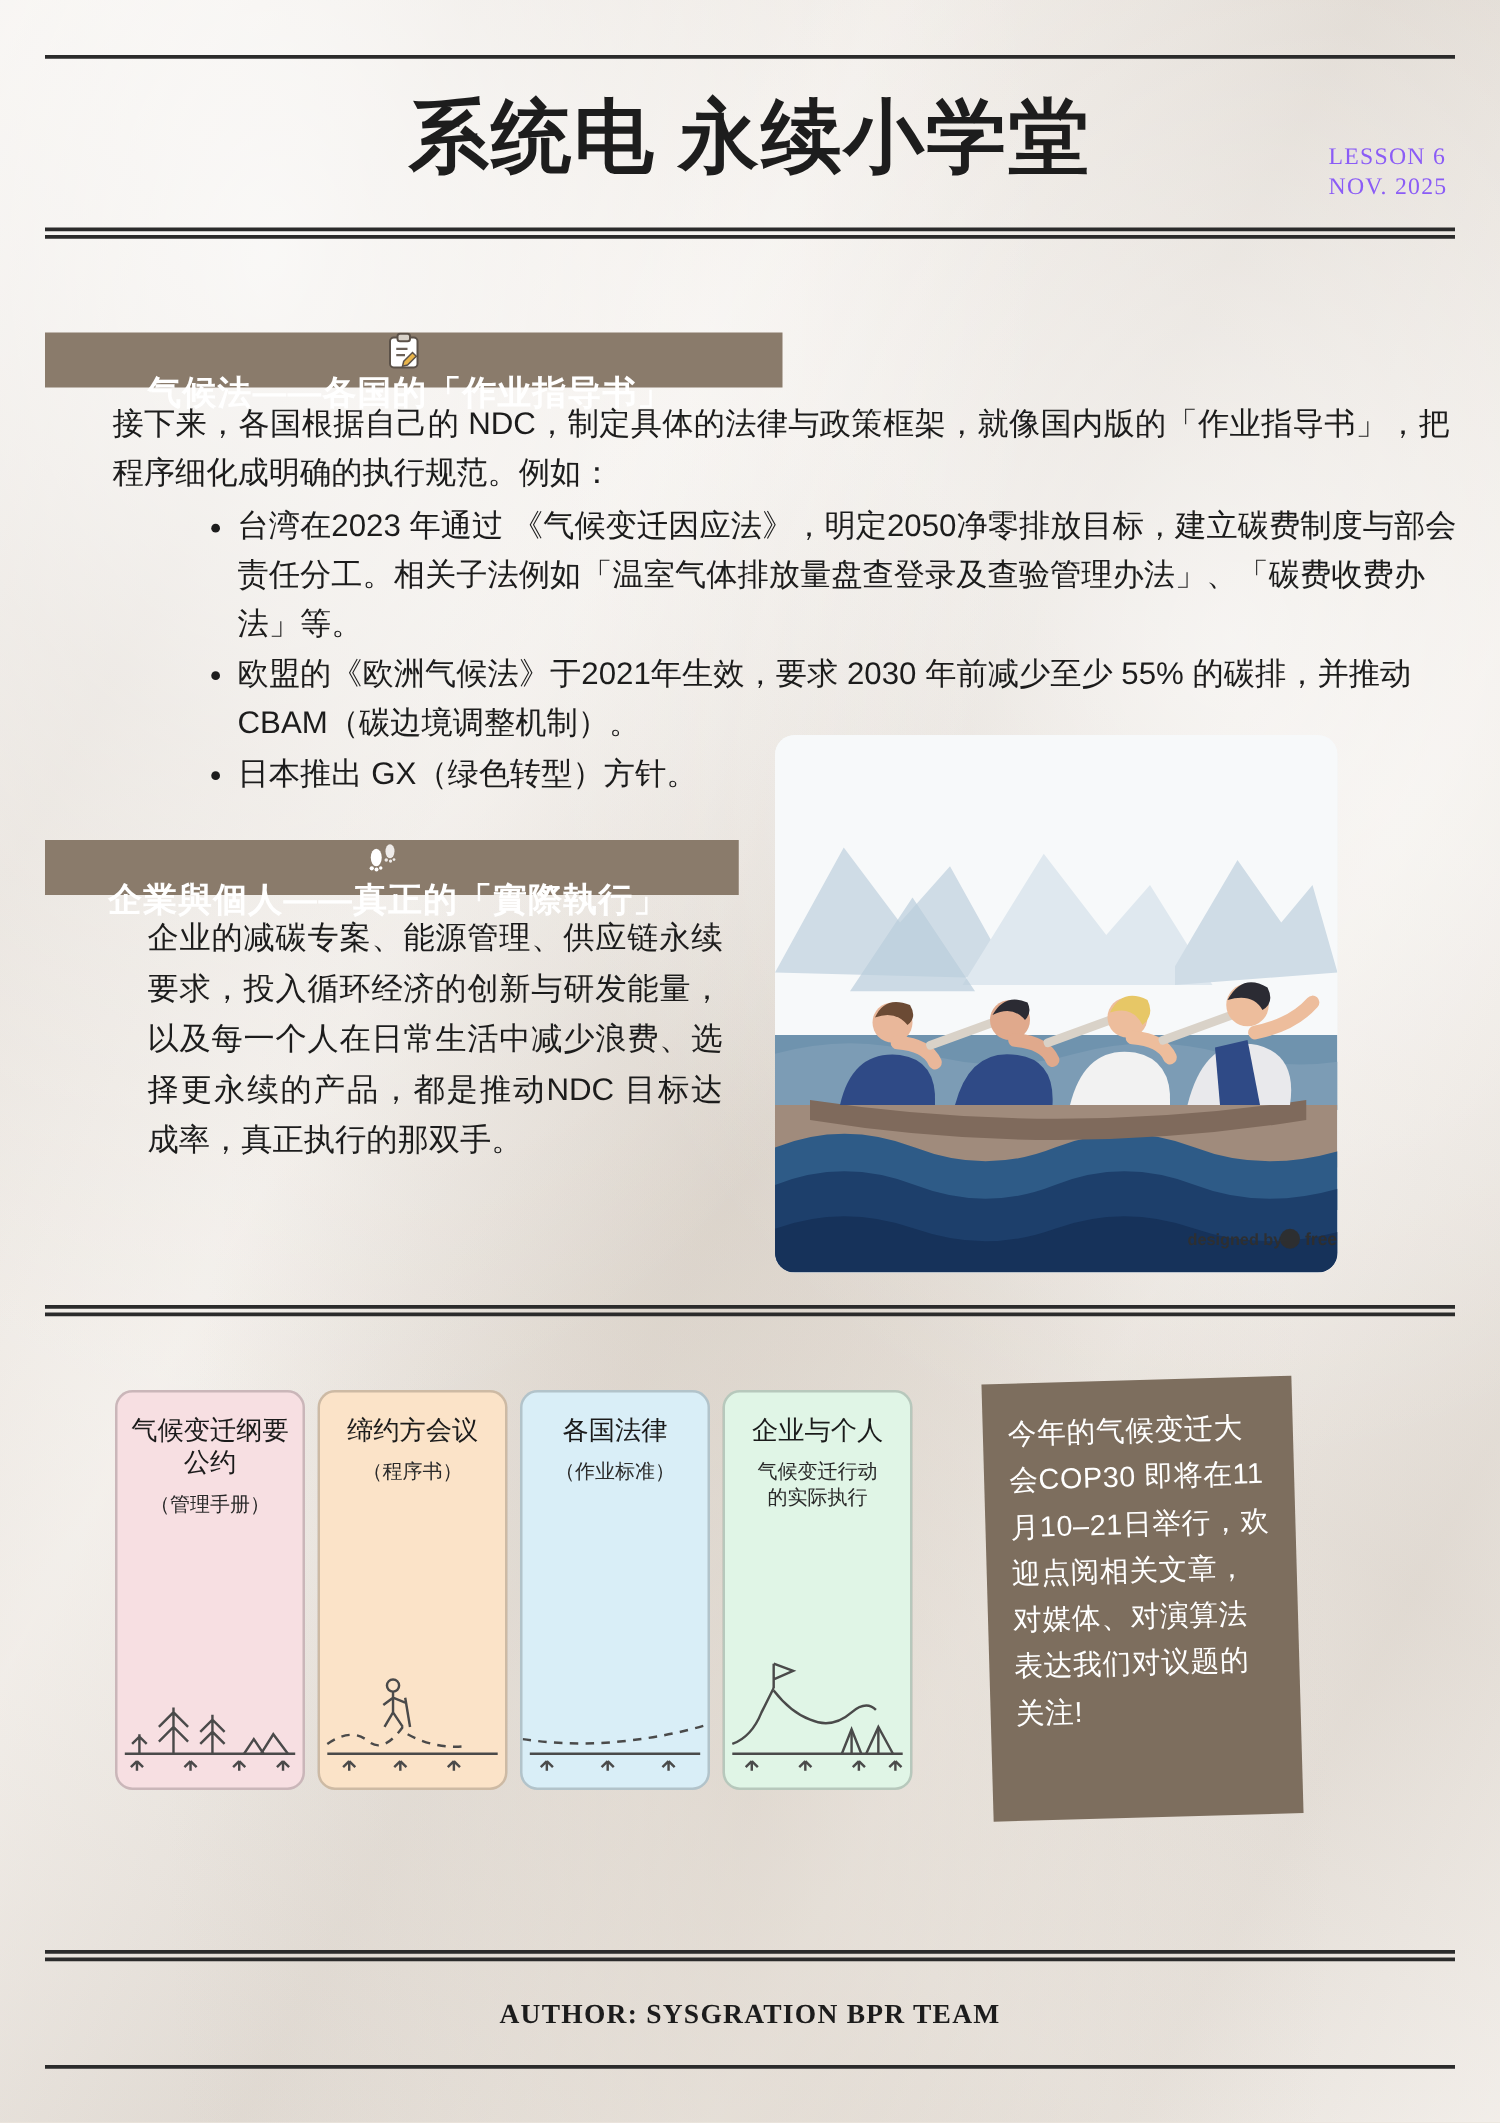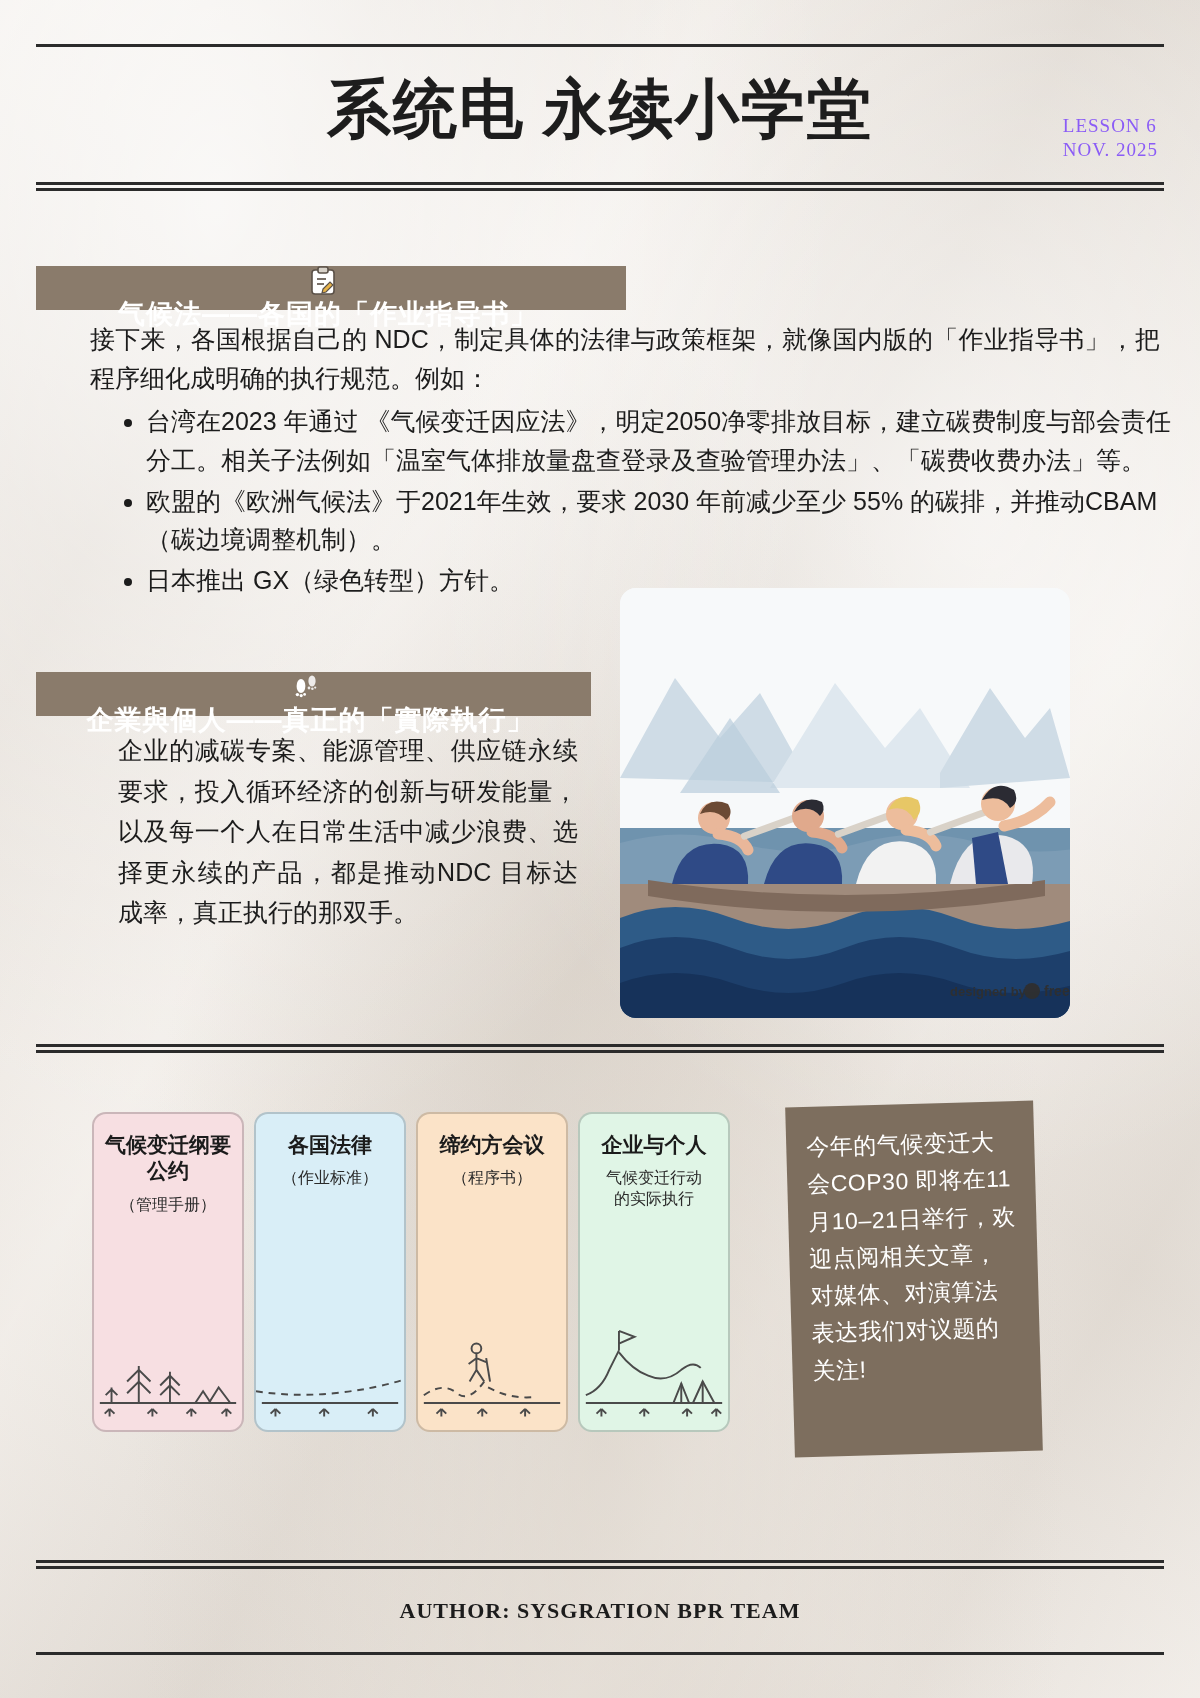--- a/index.html
+++ b/index.html
@@ -125,20 +125,21 @@
   ul.bullets {
     position: absolute;
     margin: 0;
     padding-left: 34px;
     font-size: 25px;
     line-height: 1.55;
     color: #1c1c1c;
   }
   ul.bullets li {
     margin-bottom: 2px;
+    margin-left: 44px;
   }
 
   
   .illus {
     position: absolute;
     border-radius: 16px;
     overflow: hidden;
     background: #f4f6f8;
   }
 
@@ -159,21 +160,21 @@
     border-radius: 14px;
     border: 2px solid rgba(0,0,0,0.18);
     position: relative;
     overflow: hidden;
     box-sizing: border-box;
     padding-top: 18px;
   }
   .card .c-title {
     text-align: center;
     font-size: 21px;
-    font-weight: 700;
+    font-weight: 400;
     color: #1b1b1b;
     line-height: 1.25;
     padding: 0 8px;
   }
   .card .c-sub {
     text-align: center;
     font-size: 16px;
     color: #2a2a2a;
     margin-top: 10px;
     line-height: 1.3;
@@ -360,50 +361,50 @@
           <path d="M104 104 L112 92 L120 104"></path>
           <path d="M118 104 L128 88 L140 104"></path>
           <path d="M16 110 l0 8 M16 110 l-5 5 M16 110 l5 5"></path>
           <path d="M60 110 l0 8 M60 110 l-5 5 M60 110 l5 5"></path>
           <path d="M100 110 l0 8 M100 110 l-5 5 M100 110 l5 5"></path>
           <path d="M136 110 l0 8 M136 110 l-5 5 M136 110 l5 5"></path>
         </g>
       </svg>
     </div>
 
-    <div class="card" style="background:#d9eef7;">
-      <div class="c-title">各国法律</div>
-      <div class="c-sub">（作业标准）</div>
-      <svg class="scene" viewBox="0 0 152 130">
-        <line x1="6" y1="104" x2="146" y2="104" stroke="#4a4a4a" stroke-width="2"></line>
-        <path d="M0 92 q 40 6 80 2 q 40 -4 72 -14" stroke="#4a4a4a" stroke-width="2" fill="none" stroke-dasharray="7 6"></path>
-        <g stroke="#4a4a4a" stroke-width="2" fill="none">
-          <path d="M20 110 l0 8 M20 110 l-5 5 M20 110 l5 5"></path>
-          <path d="M70 110 l0 8 M70 110 l-5 5 M70 110 l5 5"></path>
-          <path d="M120 110 l0 8 M120 110 l-5 5 M120 110 l5 5"></path>
-        </g>
-      </svg>
-    </div>
-
     <div class="card" style="background:#fbe3c8;">
       <div class="c-title">缔约方会议</div>
       <div class="c-sub">（程序书）</div>
       <svg class="scene" viewBox="0 0 152 130">
         <line x1="6" y1="104" x2="146" y2="104" stroke="#4a4a4a" stroke-width="2"></line>
         <path d="M6 96 q 20 -14 34 -2 q 12 10 28 -12" stroke="#4a4a4a" stroke-width="2" fill="none" stroke-dasharray="7 6"></path>
         <g stroke="#4a4a4a" stroke-width="2" fill="none">
           <circle cx="60" cy="48" r="5"></circle>
           <path d="M60 53 L60 70 M60 58 L52 64 M60 58 L70 62 M60 70 L53 82 M60 70 L68 82"></path>
           <path d="M70 58 L74 82"></path>
         </g>
         <path d="M72 88 q 22 12 46 10" stroke="#4a4a4a" stroke-width="2" fill="none" stroke-dasharray="7 6"></path>
         <g stroke="#4a4a4a" stroke-width="2" fill="none">
           <path d="M24 110 l0 8 M24 110 l-5 5 M24 110 l5 5"></path>
           <path d="M66 110 l0 8 M66 110 l-5 5 M66 110 l5 5"></path>
           <path d="M110 110 l0 8 M110 110 l-5 5 M110 110 l5 5"></path>
+        </g>
+      </svg>
+    </div>
+
+    <div class="card" style="background:#d9eef7;">
+      <div class="c-title">各国法律</div>
+      <div class="c-sub">（作业标准）</div>
+      <svg class="scene" viewBox="0 0 152 130">
+        <line x1="6" y1="104" x2="146" y2="104" stroke="#4a4a4a" stroke-width="2"></line>
+        <path d="M0 92 q 40 6 80 2 q 40 -4 72 -14" stroke="#4a4a4a" stroke-width="2" fill="none" stroke-dasharray="7 6"></path>
+        <g stroke="#4a4a4a" stroke-width="2" fill="none">
+          <path d="M20 110 l0 8 M20 110 l-5 5 M20 110 l5 5"></path>
+          <path d="M70 110 l0 8 M70 110 l-5 5 M70 110 l5 5"></path>
+          <path d="M120 110 l0 8 M120 110 l-5 5 M120 110 l5 5"></path>
         </g>
       </svg>
     </div>
 
     <div class="card" style="background:#e0f5e6;">
       <div class="c-title">企业与个人</div>
       <div class="c-sub" style="white-space:pre-line;">气候变迁行动
 的实际执行</div>
       <svg class="scene" viewBox="0 0 152 130">
         <line x1="6" y1="104" x2="146" y2="104" stroke="#4a4a4a" stroke-width="2"></line>

